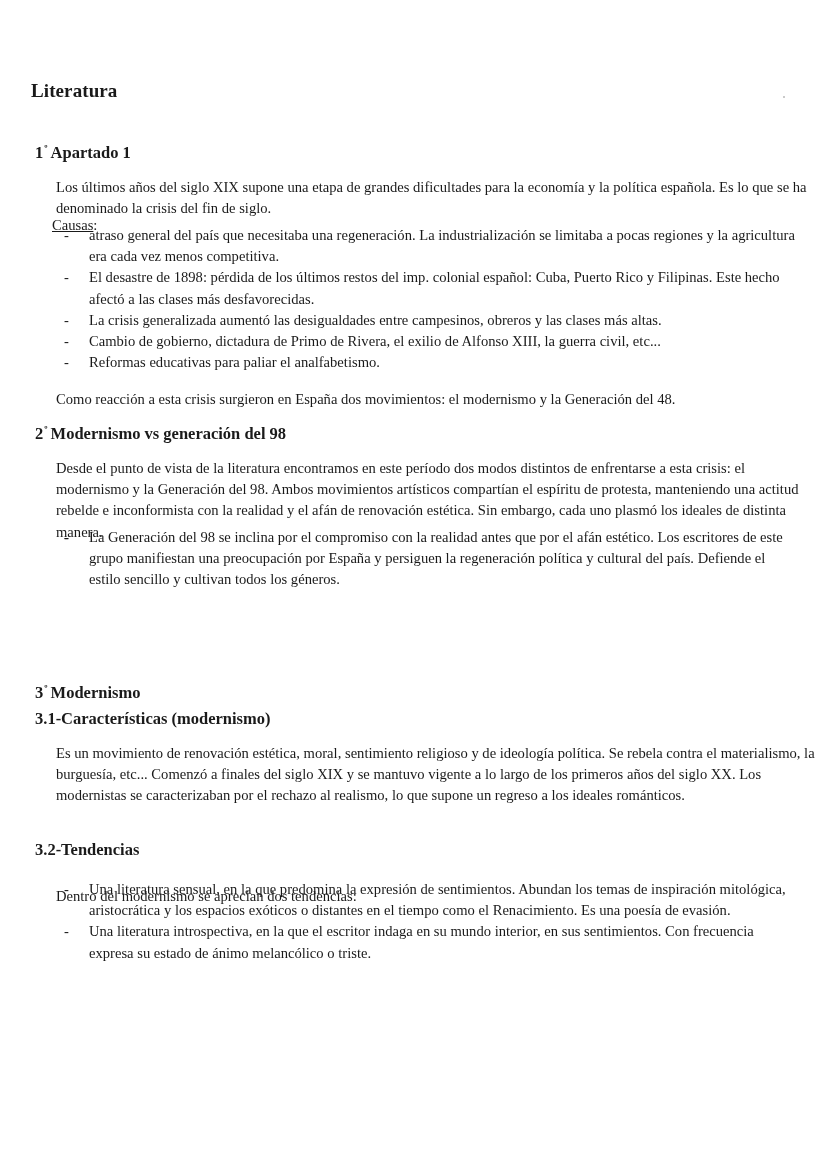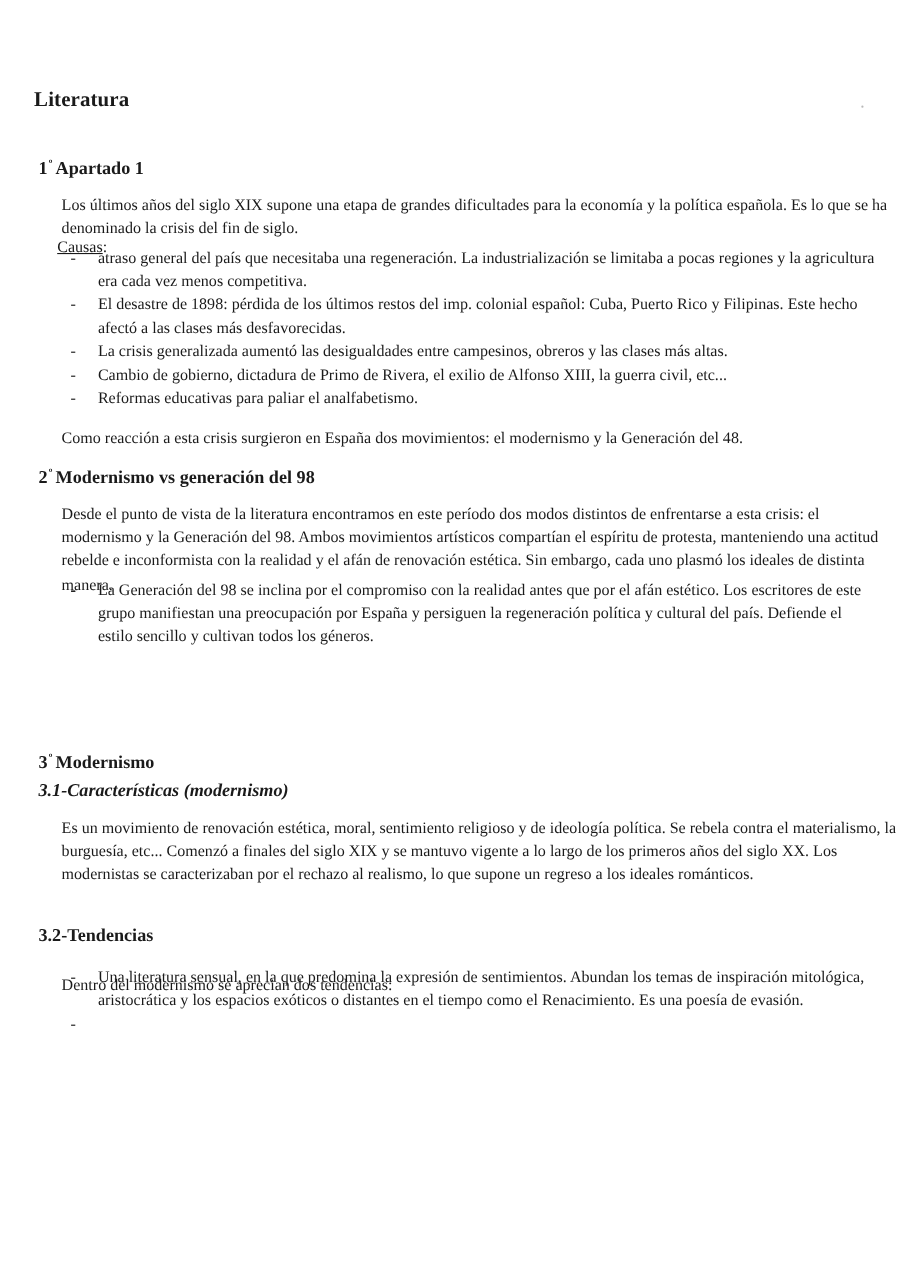--- a/index.html
+++ b/index.html
@@ -121,26 +121,26 @@
 
   <p class="para" style="top:442px;">Desde el punto de vista de la literatura encontramos en este período dos modos distintos de enfrentarse a esta crisis: el modernismo y la Generación del 98. Ambos movimientos artísticos compartían el espíritu de protesta, manteniendo una actitud rebelde e inconformista con la realidad y el afán de renovación estética. Sin embargo, cada uno plasmó los ideales de distinta manera.</p>
 
   <ul class="dash" style="top:527px;">
     <li><span class="bullet">-</span></li>
     <li><span class="bullet">-</span><span>La Generación del 98 se inclina por el compromiso con la realidad antes que por el afán estético. Los escritores de este grupo manifiestan una preocupación por España y persiguen la regeneración política y cultural del país. Defiende el estilo sencillo y cultivan todos los géneros.</span></li>
   </ul>
 
   <h2 class="h2" style="top:679px;"><span>3</span><span class="sup">º</span><span>Modernismo</span></h2>
 
-  <h2 class="h2" style="top:705px;font-style:italic;">3.1-Características (modernismo)</h2>
+  <h2 class="h2" style="top:705px;">3.1-Características (modernismo)</h2>
 
   <p class="para" style="top:727px;">Es un movimiento de renovación estética, moral, sentimiento religioso y de ideología política. Se rebela contra el materialismo, la burguesía, etc... Comenzó a finales del siglo XIX y se mantuvo vigente a lo largo de los primeros años del siglo XX. Los modernistas se caracterizaban por el rechazo al realismo, lo que supone un regreso a los ideales románticos.</p>
 
   <h2 class="h2" style="top:836px;">3.2-Tendencias</h2>
 
   <p class="para" style="top:870px;">Dentro del modernismo se aprecian dos tendencias:</p>
 
   <ul class="dash" style="top:879px;">
     <li><span class="bullet">-</span><span>Una literatura sensual, en la que predomina la expresión de sentimientos. Abundan los temas de inspiración mitológica, aristocrática y los espacios exóticos o distantes en el tiempo como el Renacimiento. Es una poesía de evasión.</span></li>
-    <li><span class="bullet">-</span></li>
+    <li><span class="bullet">-</span><span>Una literatura introspectiva, en la que el escritor indaga en su mundo interior, en sus sentimientos. Con frecuencia expresa su estado de ánimo melancólico o triste.</span></li>
   </ul>
 
 </div>
 
 </body></html>

